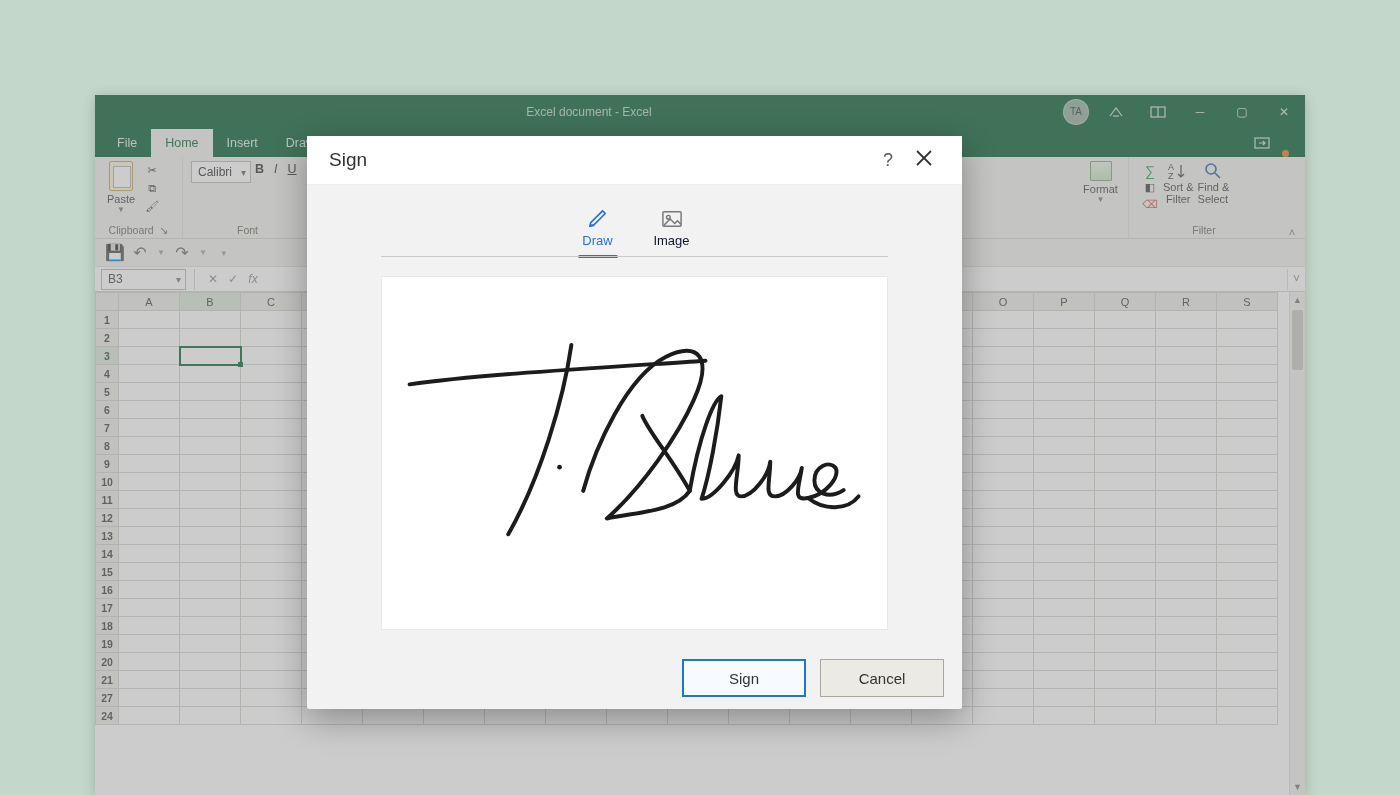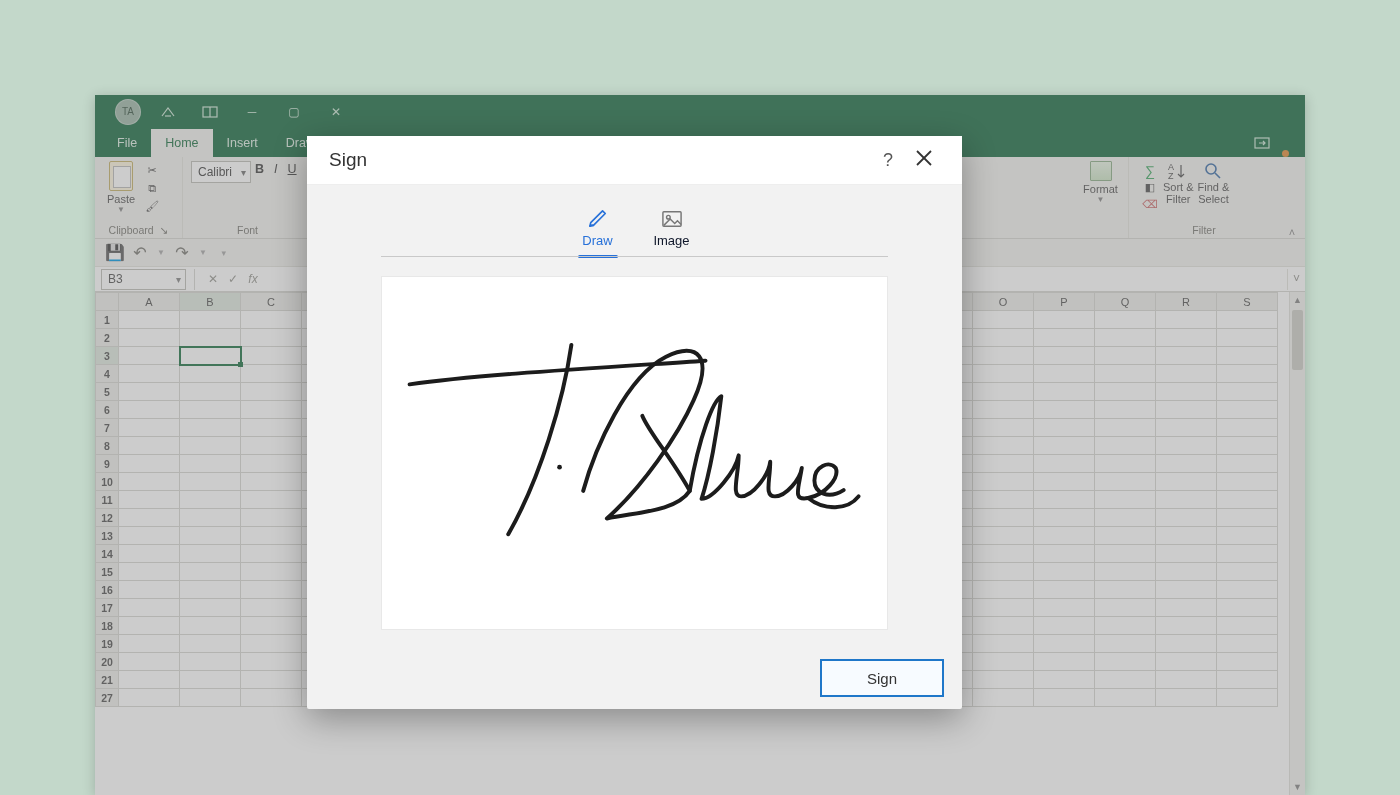--- a/index.html
+++ b/index.html
@@ -88,20 +88,21 @@
   .btn{height:38px;min-width:124px;border:1px solid #a9a9a2;background:#eceae4;color:#333;font-size:15px;display:flex;align-items:center;justify-content:center;cursor:pointer}
   .btn.primary{border:2px solid #1f77c9;background:#f7fbff}
 </style>
 </head>
 <body>
 
 <div class="excel">
 
   <div class="titlebar">
     <div style="width:20px"></div>
+    <div class="title">Excel document  -  Excel</div>
     <div class="ava">TA</div>
     <div class="win-icon">
       <svg width="16" height="14" viewBox="0 0 16 14" fill="none" stroke="#cfe7d8" stroke-width="1.2">
           <path d="M2 11 L8 3 L14 11"></path>
           <path d="M5 11 H11"></path>
         </svg>
     </div>
     <div class="win-icon">
       <svg width="16" height="12" viewBox="0 0 16 12" fill="none" stroke="#cfe7d8" stroke-width="1.2">
           <rect x="1" y="1" width="14" height="10"></rect>
@@ -196,21 +197,21 @@
               <path d="M13 4 V16 M10 13 L13 16 L16 13" stroke="#555" fill="none" stroke-width="1.2"></path>
             </svg>
           <span style="white-space:pre-line;text-align:center;line-height:1.1">Sort &amp;
 Filter</span>
         </div>
         <div class="edcol">
           <svg width="20" height="20" viewBox="0 0 20 20" fill="none" stroke="#3d6fa8" stroke-width="1.6">
               <circle cx="8" cy="8" r="5"></circle>
               <line x1="12" y1="12" x2="17" y2="17"></line>
             </svg>
-          <span style="white-space:pre-line;text-align:center;line-height:1.1">Find &amp;
+          <span style="white-space:pre-line;text-align:left;line-height:1.1">Find &amp;
 Select</span>
         </div>
       </div>
       <div class="lbl">
           <span>Filter</span>
         </div>
     </div>
     <div class="collapse">˄</div>
   </div>
 
@@ -739,20 +740,42 @@
             <td></td>
             <td></td>
             <td></td>
             <td></td>
             <td></td>
             <td></td>
             <td></td>
             <td></td>
             <td></td>
           </tr>
+          <tr>
+            <th class="rowh">24</th>
+            <td></td>
+            <td></td>
+            <td></td>
+            <td></td>
+            <td></td>
+            <td></td>
+            <td></td>
+            <td></td>
+            <td></td>
+            <td></td>
+            <td></td>
+            <td></td>
+            <td></td>
+            <td></td>
+            <td></td>
+            <td></td>
+            <td></td>
+            <td></td>
+            <td></td>
+          </tr>
         </tbody>
       </table>
     <div class="vscroll">
       <div class="up">▲</div>
       <div class="thumb"></div>
       <div class="dn" style="position:absolute;bottom:0;left:0;right:0">▼</div>
     </div>
   </div>
 
   <div class="dim"></div>
@@ -818,14 +841,17 @@
                C 548 228, 566 236, 585 224"></path>
 
       <path d="M540 234 C 560 250, 590 250, 604 232"></path>
     </svg>
   </div>
 
   <div class="dlg-foot">
     <div class="btn primary">
         <span>Sign</span>
       </div>
+    <div class="btn">
+        <span>Cancel</span>
+      </div>
   </div>
 </div>
 
 </body></html>

